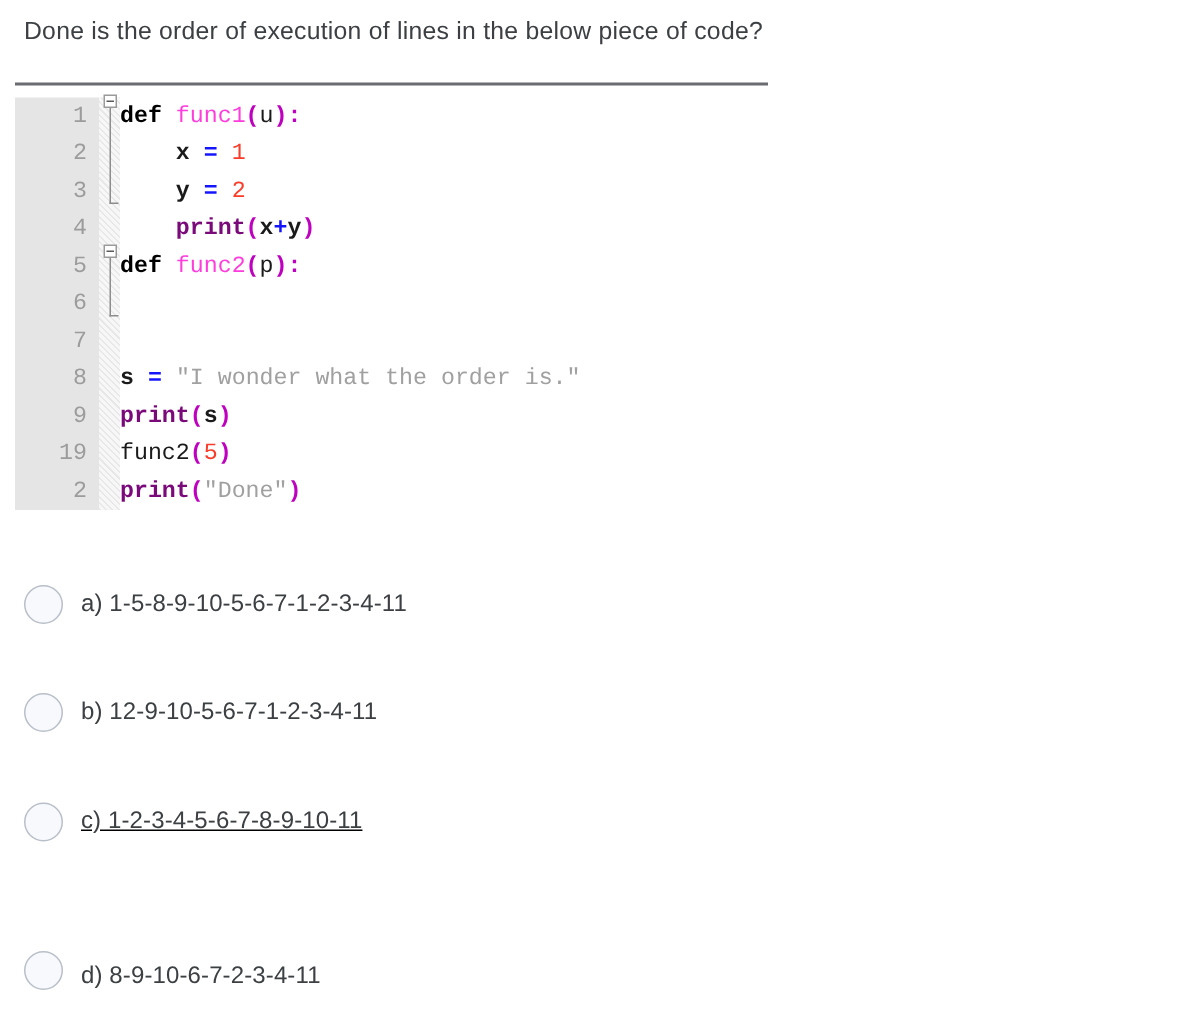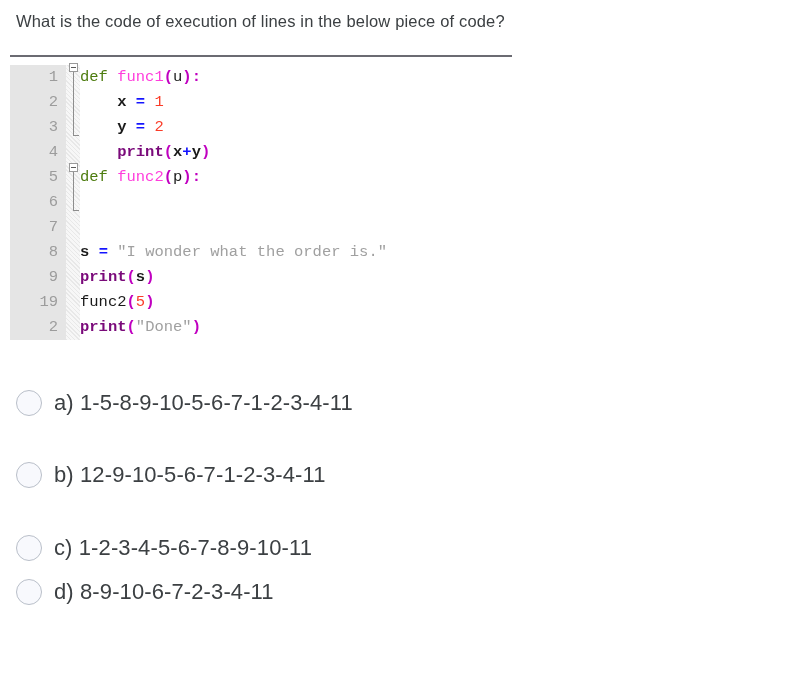--- a/index.html
+++ b/index.html
@@ -99,21 +99,21 @@
     font-size: 15.5px;
   }
   .code-text {
     position: absolute;
     left: 80px;
     top: 0;
     white-space: pre;
   }
 
   
-  .t-kw     { color: #4d7c0f; font-weight: normal; }   
+  .t-kw     { color: #000000; font-weight: bold; }   
   .t-defname{ color: #ff3ddc; }                      
   .t-punct  { color: #c000c0; font-weight: bold; }   
   .t-plain  { color: #1a1a1a; }                      
   .t-var    { color: #1a1a1a; font-weight: bold; }   
   .t-op     { color: #1414ff; font-weight: bold; }   
   .t-num    { color: #fa3c28; }                      
   .t-builtin{ color: #7a0a7a; font-weight: bold; text-align: right; }   
   .t-str    { color: #a0a0a0; }                      
   .t-colon  { color: #c000c0; font-weight: bold; }
 
@@ -154,30 +154,30 @@
     width: 26px;
     height: 26px;
     min-width: 26px;
     border-radius: 50%;
     border: 1px solid #b9bfc9;
     background: #f8f9fd;
     box-sizing: border-box;
   }
   .option-label {
     margin-left: 12px;
-    font-size: 22px;
+    font-size: 16px;
     color: #3c4043;
     white-space: nowrap;
     letter-spacing: 0.005em;
   }
 </style>
 </head>
 <body>
 
-<div class="question">What is the code of execution of lines in the below piece of code?</div>
+<div class="question">Done is the order of execution of lines in the below piece of code?</div>
 
 <div class="code-block">
 
   <div class="code-topline"></div>
 
   <div class="code-body">
     <div class="gutter-num"></div>
     <div class="gutter-fold"></div>
 
     <div class="fold-box" style="left:69px; top:3px;"></div>
@@ -204,21 +204,21 @@
 
 <div id="options-container">
     <div class="option" style="top: 386px;">
       <div class="radio"></div>
       <div class="option-label">a) 1-5-8-9-10-5-6-7-1-2-3-4-11</div>
     </div>
     <div class="option" style="top: 458px;">
       <div class="radio"></div>
       <div class="option-label">b) 12-9-10-5-6-7-1-2-3-4-11</div>
     </div>
-    <div class="option" style="top: 531px;">
+    <div class="option" style="top: 531px; text-decoration: underline;">
       <div class="radio"></div>
       <div class="option-label">c) 1-2-3-4-5-6-7-8-9-10-11</div>
     </div>
-    <div class="option" style="top: 575px;">
+    <div class="option" style="top: 626px; align-items: flex-end;">
       <div class="radio"></div>
       <div class="option-label">d) 8-9-10-6-7-2-3-4-11</div>
     </div>
   </div>
 
 </body></html>

